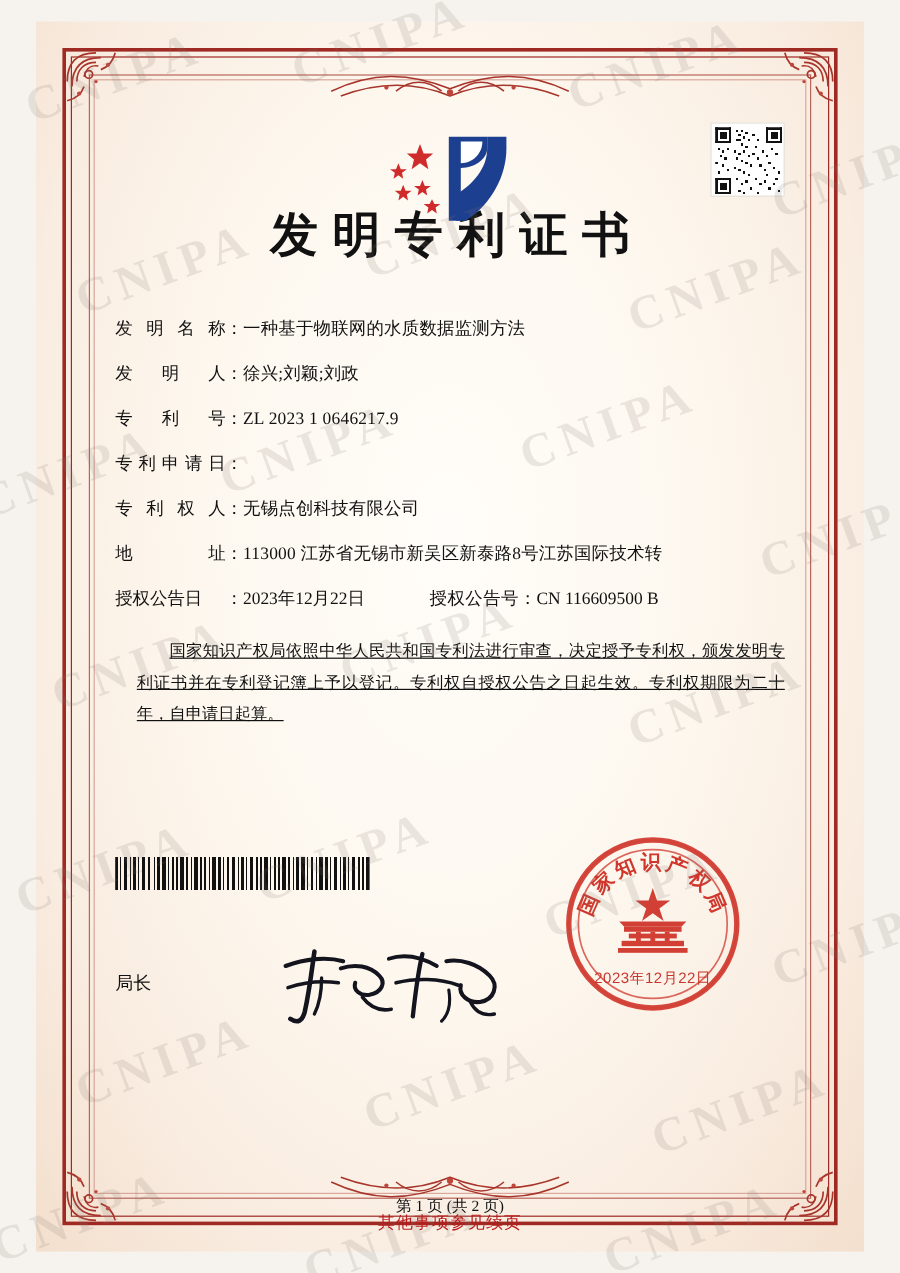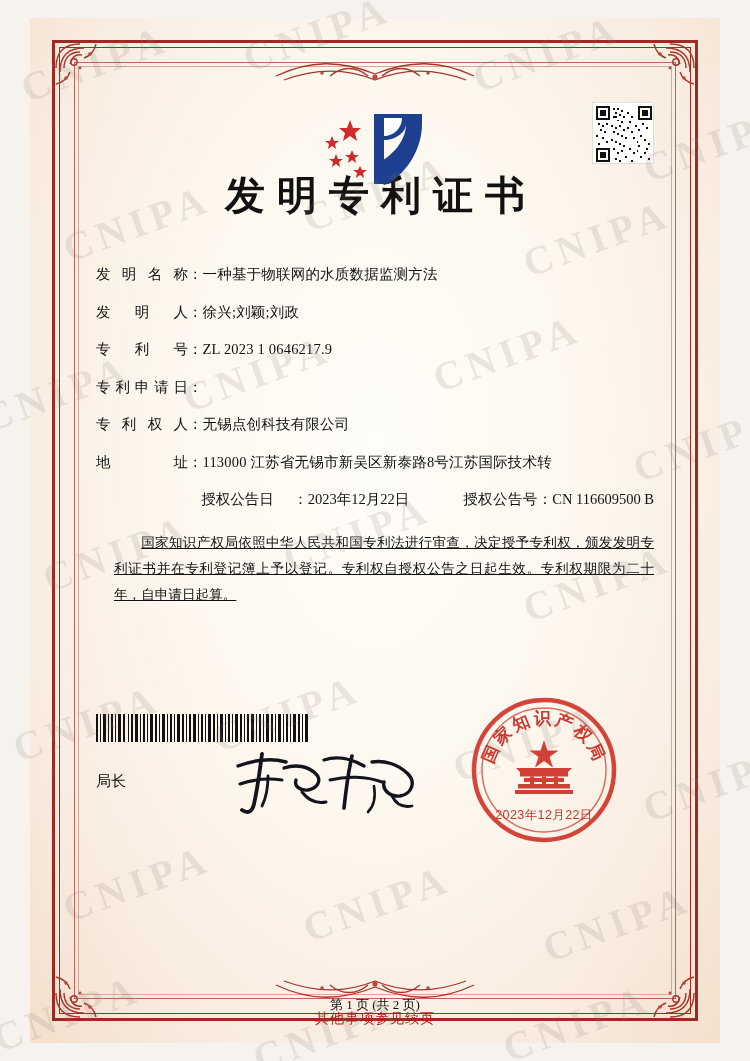--- a/index.html
+++ b/index.html
@@ -178,21 +178,20 @@
     letter-spacing: 0.2px;
   }
   .field-value .cont {
     display: block;
     margin-top: 8px;
   }
 
   .inline-pair {
     display: flex;
     align-items: baseline;
-    justify-content: flex-end;
   }
   .inline-pair .seg2 {
     margin-left: 54px;
     display: flex;
     align-items: baseline;
   }
   .inline-pair .seg2 .lbl { letter-spacing: 0.4px; }
 
   .paras {
     margin-top: 8px;
@@ -212,21 +211,21 @@
     left: 0;
     top: 612px;
     width: 212px;
     height: 28px;
     z-index: 3;
   }
 
   .sign-area {
     position: absolute;
     left: 0;
-    top: 666px;
+    top: 705px;
     width: 100%;
     z-index: 4;
   }
   .sign-label {
     font-size: 15px;
     line-height: 26px;
     color: #111;
   }
   .handwriting {
     position: absolute;

